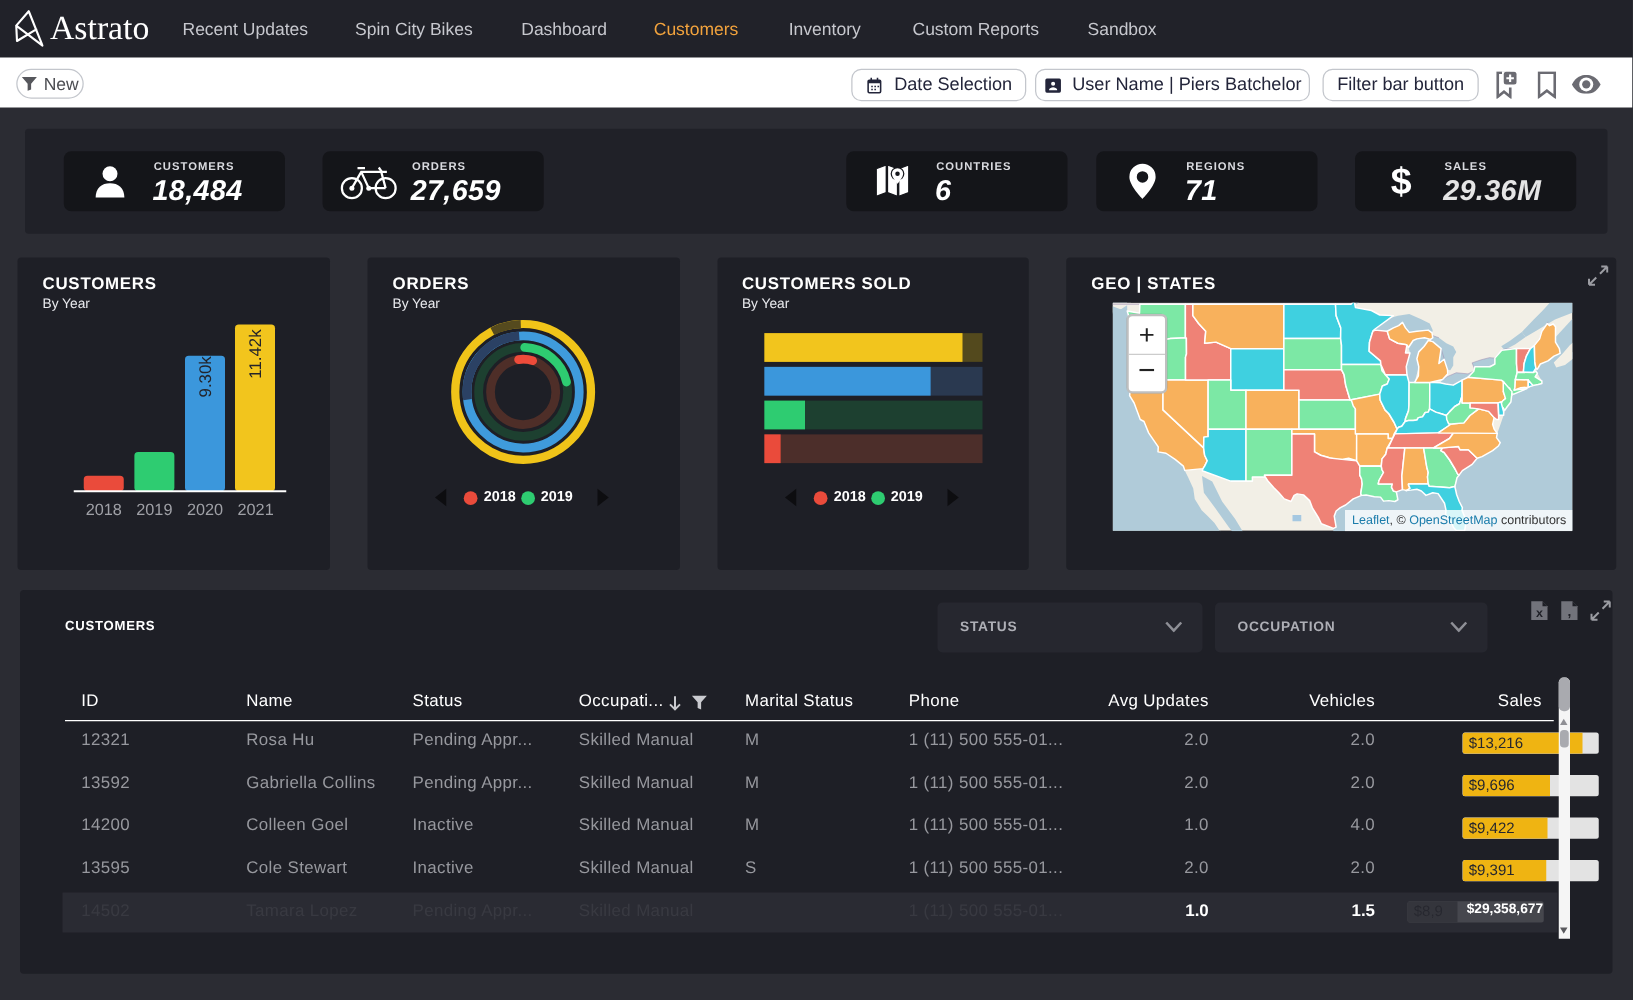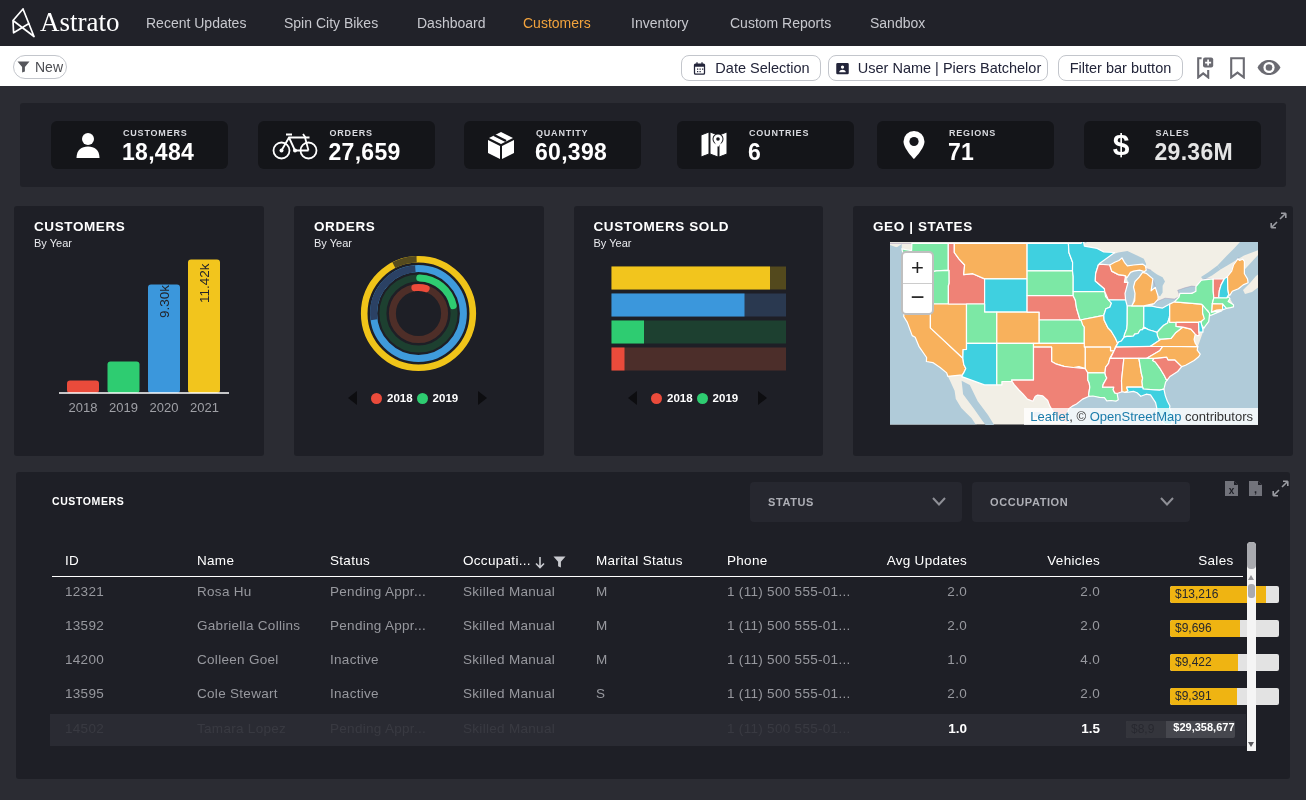--- a/index.html
+++ b/index.html
@@ -13,21 +13,21 @@
 .navitem.active { color:#f2a33d; }
 #logotext { position:absolute; left:40px; top:7px; color:#fff; font-family:"Liberation Serif", serif; font-size:27px; }
 
 #toolbar { position:absolute; left:0; top:46px; width:1306px; height:40px; background:#ffffff; }
 .tbtn { position:absolute; border:1px solid #c3c6cc; border-radius:8px; background:#fff; color:#23253a; font-size:14.5px; display:flex; align-items:center; justify-content:center; }
 
 #kpiwrap { position:absolute; left:20px; top:103px; width:1266px; height:84px; background:#202128; border-radius:3px; }
 .kcard { position:absolute; top:18px; width:177px; height:48px; background:#141519; border-radius:6px; }
 .kicon { position:absolute; left:14px; top:10px; width:46px; height:28px; display:flex; align-items:center; justify-content:center; }
 .klabel { position:absolute; left:72px; top:7px; font-size:9px; font-weight:bold; letter-spacing:0.8px; color:#d9dadf; }
-.kvalue { position:absolute; left:71px; top:18px; font-size:23px; font-weight:bold; color:#ffffff; letter-spacing:0.3px; }
+.kvalue { position:absolute; left:71px; top:18px; font-size:23px; font-weight:bold; color:#ffffff; letter-spacing:0.3px;font-style:italic; }
 
 .panel { position:absolute; background:#1e1f26; border-radius:3px; }
 .ptitle { position:absolute; left:20px; top:13px; color:#fff; font-size:13.5px; font-weight:bold; letter-spacing:0.6px; }
 .psub { position:absolute; left:20px; top:31px; color:#e9eaee; font-size:11px; }
 .legend { position:absolute; display:flex; align-items:center; color:#fff; font-size:11.5px; font-weight:bold; }
 .ldot { width:11px; height:11px; border-radius:50%; margin-right:5px; }
 .larrow { width:0; height:0; border-top:7px solid transparent; border-bottom:7px solid transparent; }
 
 #tbl { position:absolute; left:16px; top:472px; width:1274px; height:307px; background:#1e1f26; border-radius:3px; }
 .drop { position:absolute; top:10px; height:40px; background:#26272f; border-radius:4px; color:#aeafb6; font-size:11px; font-weight:bold; letter-spacing:0.6px; line-height:40px; padding-left:18px; }
@@ -107,34 +107,20 @@
               <circle cx="36.5" cy="20.5" r="8"></circle>
               <path d="M9.5,20.5 L17,7.5 L33,7.5 L36.5,20.5 M17,7.5 L23,20.5 L36.5,20.5"></path>
               <path d="M14,4.5 h6 M31,4 l2.5,3.5 h4"></path>
             </g>
             <circle cx="9.5" cy="20.5" r="2" fill="#fff"></circle>
             <circle cx="23" cy="20.5" r="2" fill="#fff"></circle>
           </svg>
         </div>
     <div class="klabel">ORDERS</div>
         <div class="kvalue">27,659</div>
-  </div>
-  <div class="kcard" style="left:444px">
-    <div class="kicon">
-          <svg width="30" height="30" viewBox="0 0 30 30">
-            <g fill="#fff">
-              <path d="M15,2 L27,8 L15,14 L3,8 Z"></path>
-              <path d="M2,10 L14,16 L14,29 L2,23 Z"></path>
-              <path d="M28,10 L16,16 L16,29 L28,23 Z"></path>
-            </g>
-            <path d="M8,5 L20,11" stroke="#15161b" stroke-width="2.4"></path>
-          </svg>
-        </div>
-    <div class="klabel">QUANTITY</div>
-        <div class="kvalue">60,398</div>
   </div>
   <div class="kcard" style="left:657px">
     <div class="kicon">
           <svg width="30" height="28" viewBox="0 0 30 28">
             <path d="M2,4 L10,1 L10,23 L2,26 Z M11,1 L19,4 L19,26 L11,23 Z M20,4 L28,1 L28,23 L20,26 Z" fill="#fff" stroke="#15161b" stroke-width="1"></path>
             <circle cx="19" cy="8" r="5.5" fill="#15161b"></circle>
             <path d="M19,3.5 a4.5,4.5 0 0 1 4.5,4.5 c0,3 -4.5,8 -4.5,8 s-4.5,-5 -4.5,-8 a4.5,4.5 0 0 1 4.5,-4.5 Z" fill="#fff"></path>
             <circle cx="19" cy="8" r="1.8" fill="#15161b"></circle>
           </svg>
         </div>
@@ -302,21 +288,21 @@
 <polygon points="312.6,63.2 319.6,71.3 319.3,74.5 318.7,79.6 315.6,83.6 313.8,86.3 312.6,84.3 310.2,82.4 312.0,78.8 314.4,76.9 312.6,70.9" fill="#7ce8a5" stroke="#ffffff" stroke-width="1.2" stroke-linejoin="round"></polygon>
 <polygon points="286.1,80.3 308.5,80.3 309.0,93.6 307.2,93.6 305.3,92.1 300.9,87.1 292.9,85.1 286.1,84.3" fill="#ef8276" stroke="#ffffff" stroke-width="1.2" stroke-linejoin="round"></polygon>
 <polygon points="308.5,80.3 310.8,79.6 312.9,87.5 312.9,90.2 309.0,90.2" fill="#3fd0e0" stroke="#ffffff" stroke-width="1.2" stroke-linejoin="round"></polygon>
         </svg>
     <div class="abs" style="left:11.5px;top:9px;width:33px;height:64px;background:#fff;border:2px solid rgba(0,0,0,0.25);border-radius:5px">
       <div style="position:absolute;left:0;top:0;width:29px;height:30px;color:#222;font-size:22px;font-weight:400;text-align:center;line-height:29px">+</div>
       <div style="position:absolute;left:0;top:30px;width:29px;border-top:1px solid #ccc"></div>
       <div style="position:absolute;left:0;top:30px;width:29px;height:30px;color:#222;font-size:24px;font-weight:400;text-align:center;line-height:27px">−</div>
     </div>
     <div class="abs" style="left:144px;top:170px;width:7px;height:4.5px;background:#a5c8e1"></div>
-    <div class="abs" style="right:0;bottom:0;height:17px;background:rgba(255,255,255,0.8);font-size:13px;color:#333;line-height:17px;padding:0 5px 0 6px;white-space:nowrap"><span style="color:#1a7cab">Leaflet</span>, © <span style="color:#1a7cab">OpenStreetMap</span> contributors</div>
+    <div class="abs" style="right:0;bottom:0;height:17px;background:rgba(255,255,255,0.8);font-size:10px;color:#333;line-height:17px;padding:0 5px 0 6px;white-space:nowrap"><span style="color:#1a7cab">Leaflet</span>, © <span style="color:#1a7cab">OpenStreetMap</span> contributors</div>
   </div>
 </div>
 <div id="tbl">
   <div class="abs" style="left:36px;top:23px;color:#fff;font-size:10.5px;font-weight:bold;letter-spacing:0.6px">CUSTOMERS</div>
   <div class="drop" style="left:734px;width:212px">STATUS
     <svg class="abs" style="right:16px;top:15px" width="14" height="9" viewBox="0 0 14 9">
           <path d="M1,1 L7,7.5 L13,1" fill="none" stroke="#8e8f96" stroke-width="2"></path>
         </svg>
   </div>
   <div class="drop" style="left:956px;width:218px">OCCUPATION

